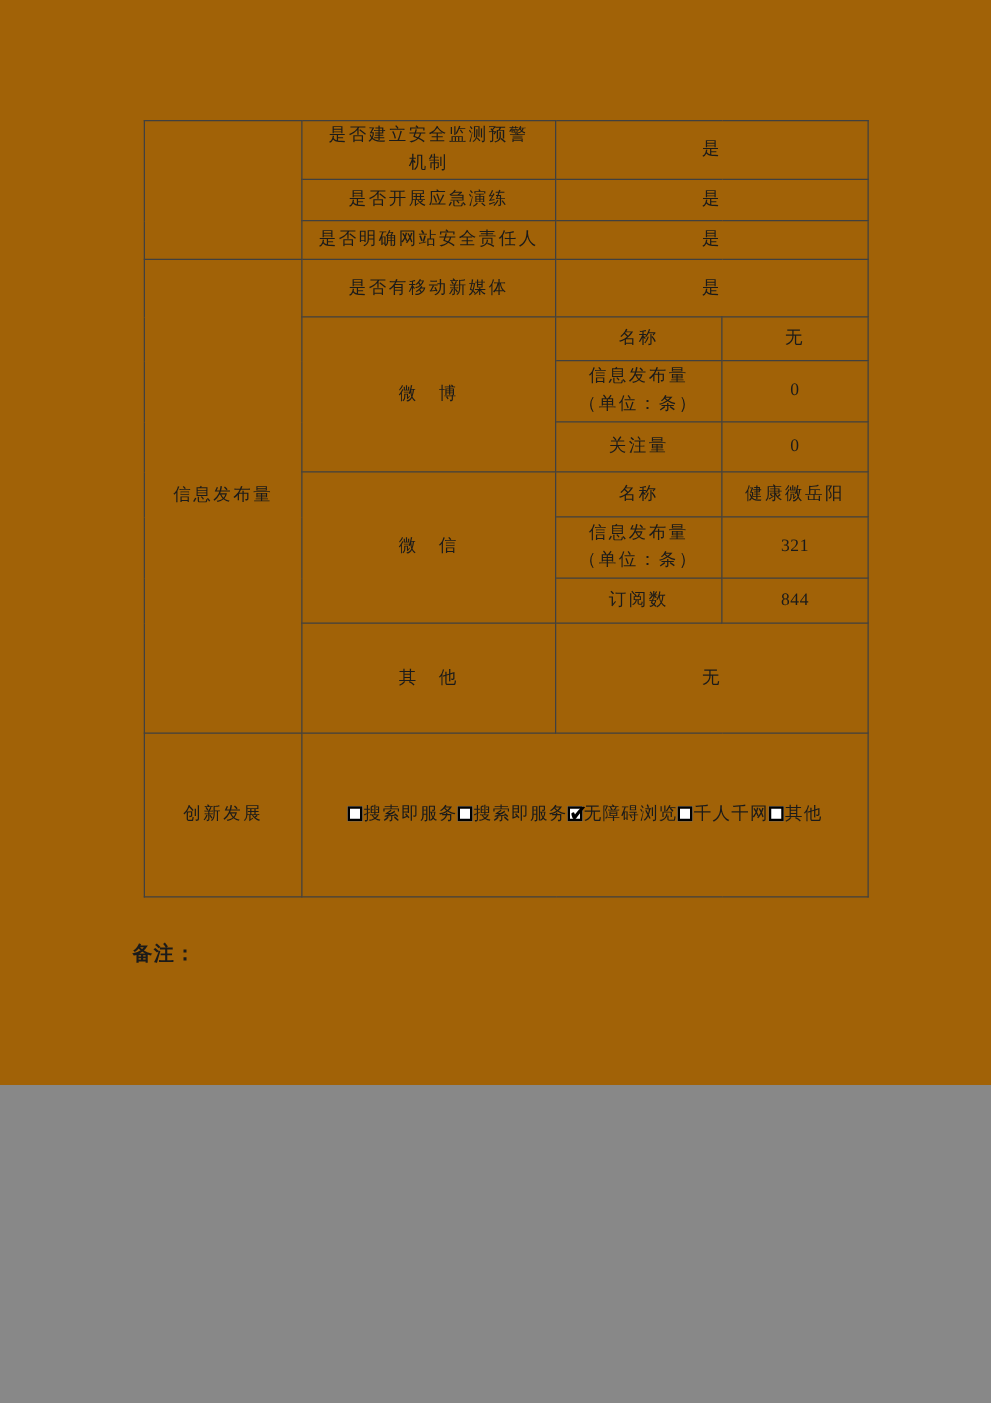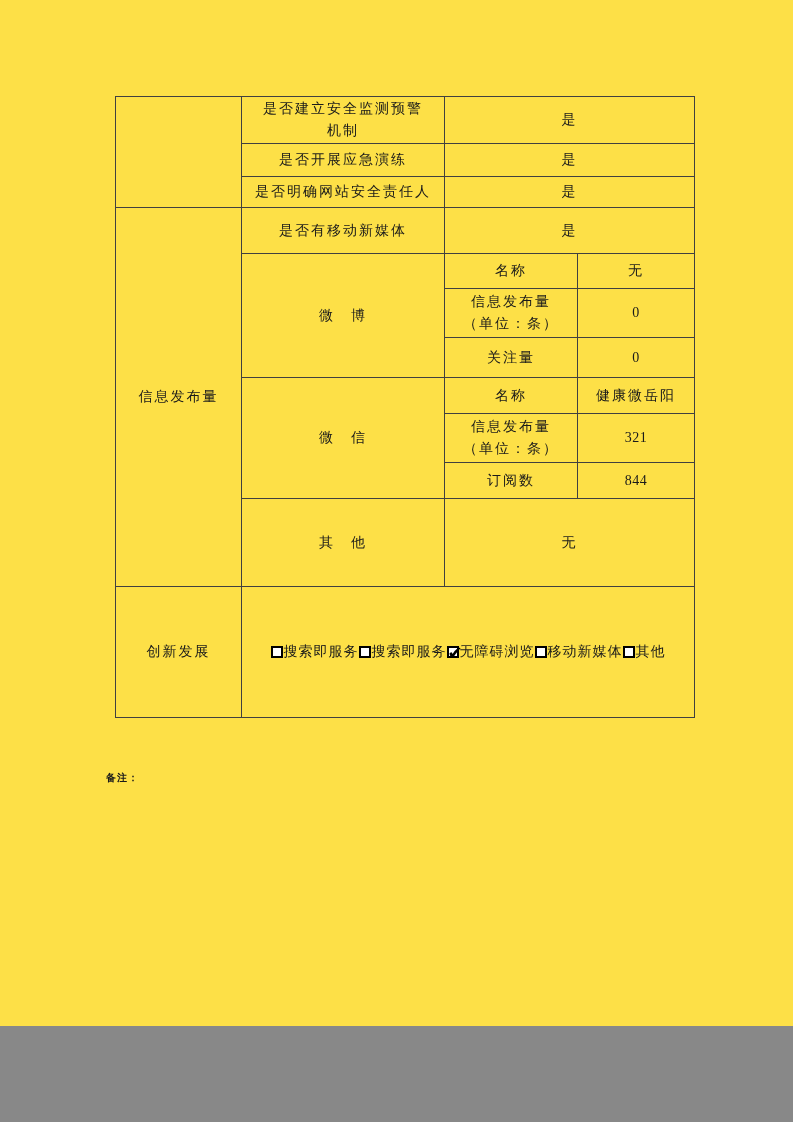--- a/index.html
+++ b/index.html
@@ -1,21 +1,21 @@
 <!DOCTYPE html>
 <html><head>
 <meta charset="utf-8">
 <style>
   * { margin:0; padding:0; box-sizing:border-box; }
   html,body { background:#888; }
   .page {
     position:relative;
-    width:793px; height:1026px;
+    width:793px; height:868px;
     margin:0 auto;
-    background:#fde047;
+    background:#a16207;
     font-family:"Liberation Serif","DejaVu Serif",serif;
     color:#1a1a1a;
     overflow:hidden;
   }
   table.report {
     position:absolute; left:115px; top:96px;
     border-collapse:collapse;
     table-layout:fixed;
     width:579px;
   }
@@ -50,22 +50,22 @@
     content:"\2714";
     position:absolute;
     top:-9px; left:-1px;
     font-size:18px;
     font-weight:bold;
     font-family:"DejaVu Sans",sans-serif;
     color:#000;
     letter-spacing:0;
   }
   .remark {
-    position:absolute; left:106px; top:771px;
-    font-size:10px; font-weight:bold;
+    position:absolute; left:106px; top:753px;
+    font-size:16px; font-weight:bold;
     letter-spacing:1px;
     font-family:Liberation Serif, serif;
   }
   .page-number {
     position:absolute; left:0; top:1042px;
     width:100%; text-align:center;
     font-size:15px;
   }
 </style>
 </head>
@@ -135,21 +135,21 @@
 
     <tr class="r11">
       <td class="zh">其　他</td>
       <td colspan="2" class="zh">无</td>
     </tr>
 
     <tr class="r12">
       <td class="zh">创新发展</td>
       <td colspan="3">
         <span class="cb-line">
-          <span class="cb"></span><span>搜索即服务</span><span class="cb"></span><span>搜索即服务</span><span class="cb checked"></span><span>无障碍浏览</span><span class="cb"></span><span>移动新媒体</span><span class="cb"></span><span>其他</span>
+          <span class="cb"></span><span>搜索即服务</span><span class="cb"></span><span>搜索即服务</span><span class="cb checked"></span><span>无障碍浏览</span><span class="cb"></span><span>千人千网</span><span class="cb"></span><span>其他</span>
         </span>
       </td>
     </tr>
   </tbody>
     </table>
 
   <div class="remark">备注：</div>
 
   <div class="page-number">3</div>
 

